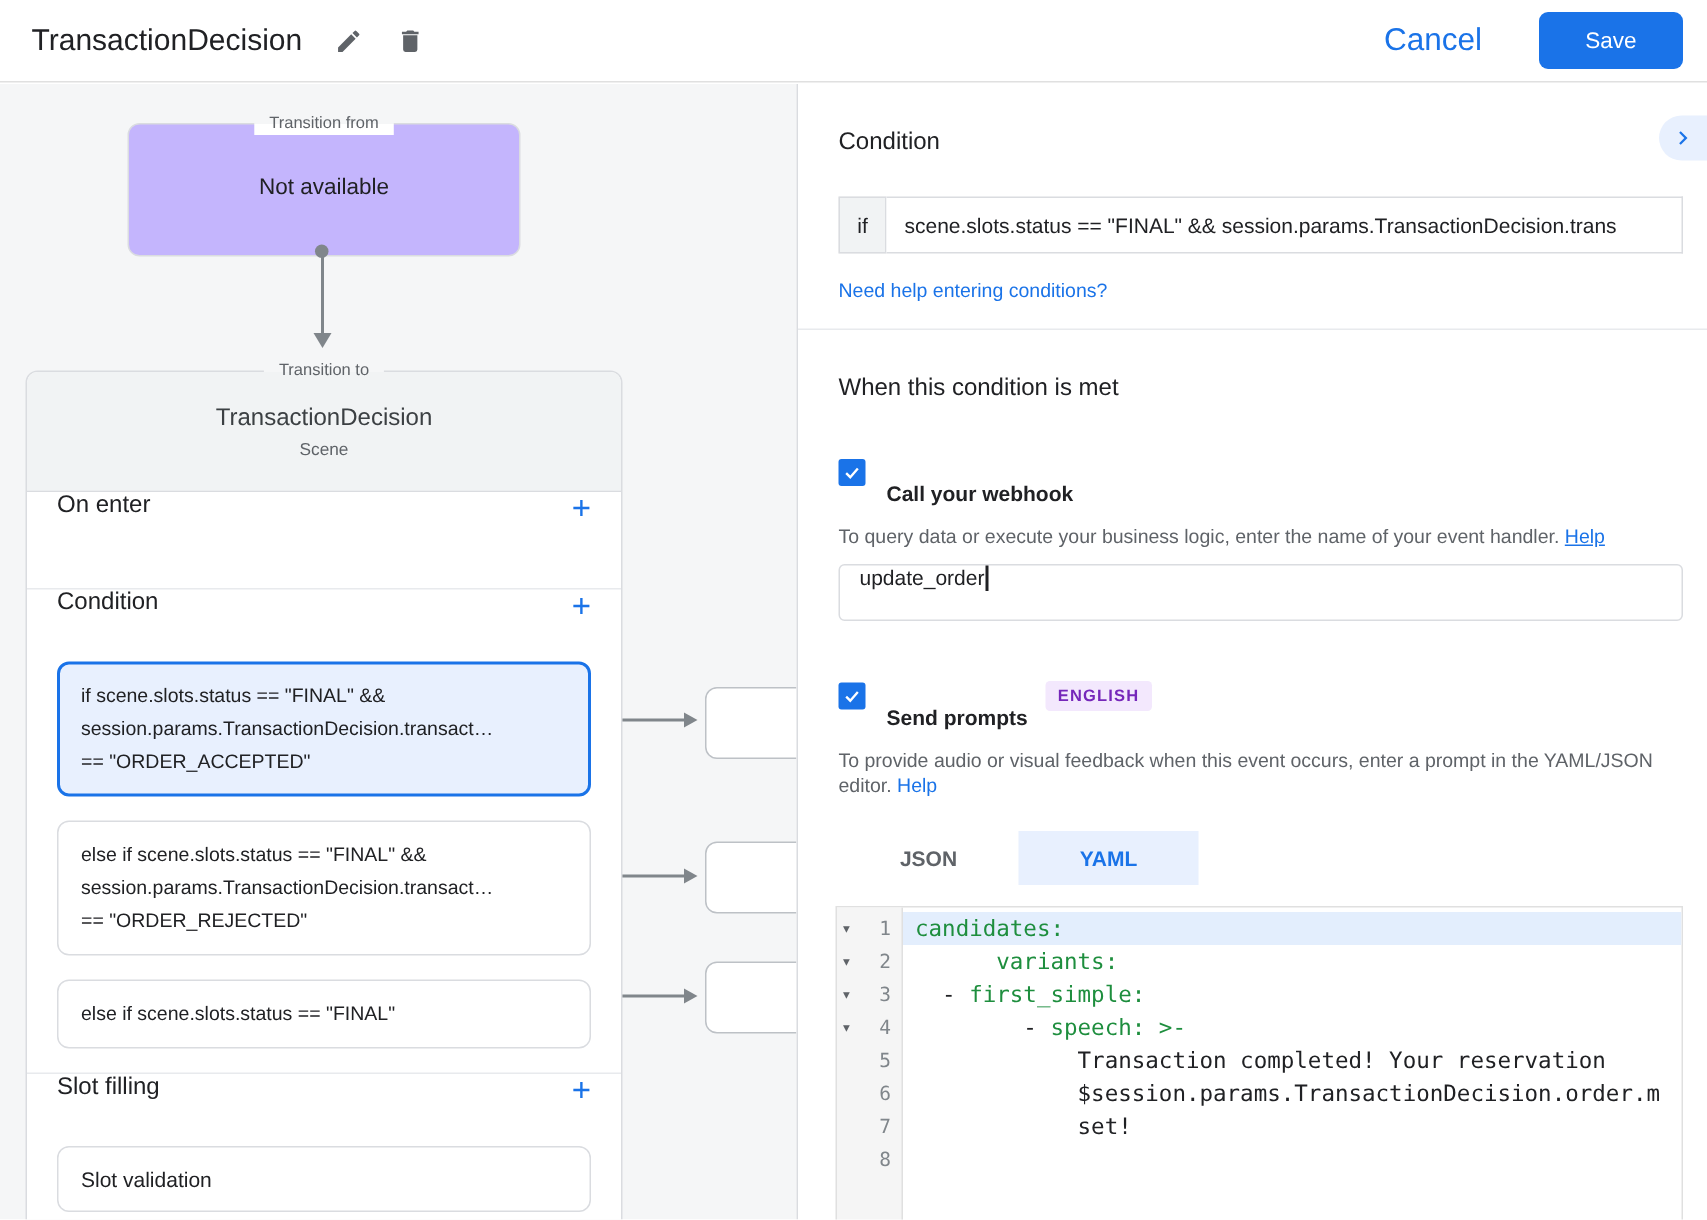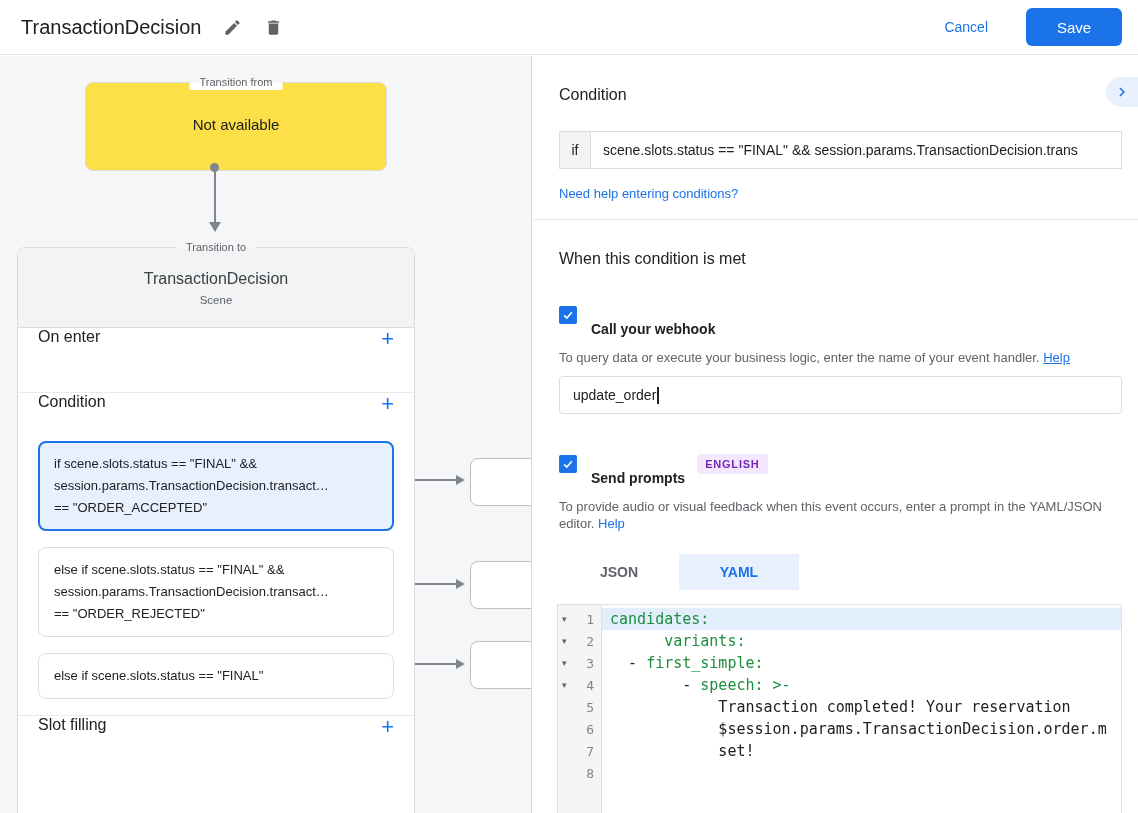--- a/index.html
+++ b/index.html
@@ -5,28 +5,28 @@
   * { margin:0; padding:0; box-sizing:border-box; }
   body { background:#fff; font-family:"Liberation Sans", sans-serif; }
   #app { position:relative; width:1138px; height:813px; background:#fff; overflow:hidden; }
 
   
   .header { position:absolute; top:0; left:0; width:1138px; height:55px; background:#fff;
             border-bottom:1px solid #e0e0e0; display:flex; align-items:center; padding:0 16px 0 21px; }
   .header-title { font-size:20px; color:#202124; }
   .icon-btn { margin-left:22px; color:#5f6368; display:flex; align-items:center; cursor:pointer; }
   .header-spacer { flex:1; }
-  .cancel-btn { color:#1a73e8; font-size:14px; font-weight:500; margin-right:38px; cursor:pointer; background:none; border:none; font-family:inherit; }
+  .cancel-btn { color:#1a73e8; font-size:21px; font-weight:500; margin-right:38px; cursor:pointer; background:none; border:none; font-family:inherit; }
   .save-btn { background:#1a73e8; color:#fff; font-size:15px; font-weight:500; border:none;
               border-radius:6px; width:96px; height:38px; cursor:pointer; font-family:inherit; }
 
   
   .flow { position:absolute; top:56px; left:0; width:531px; height:757px; background:#f5f6f7; overflow:hidden; }
 
-  .tfrom { position:absolute; left:85px; top:26px; width:302px; height:89px; background:#fde047;
+  .tfrom { position:absolute; left:85px; top:26px; width:262px; height:89px; background:#c4b5fd;
            border:1px solid #dadce0; border-radius:8px; }
   .box-legend { position:absolute; top:-8px; left:50%; transform:translateX(-50%); font-size:11px;
                 color:#5f6368; padding:0 10px; line-height:15px; white-space:nowrap; }
   .legend-on-white { background:linear-gradient(#f5f6f7 53%, #ffffff 47%); }
   .legend-on-gray  { background:linear-gradient(#f5f6f7 53%, #f1f3f4 47%); }
   .tfrom-content { display:flex; justify-content:center; margin-top:33px; font-size:15px; color:#202124; }
 
   .dot { position:absolute; width:9px; height:9px; border-radius:50%; background:#80868b; }
   .vline { position:absolute; width:2px; background:#80868b; }
   .arrow-down { position:absolute; width:0; height:0; border-left:6px solid transparent;
@@ -75,21 +75,21 @@
   .when-title { margin-top:30px; font-size:16px; color:#202124; }
   .check-row { display:flex; align-items:center; }
   .mt25 { margin-top:25px; } .mt28 { margin-top:28px; }
   .checkbox { width:18px; height:18px; background:#1a73e8; border-radius:2px; display:flex;
               align-items:center; justify-content:center; cursor:pointer; flex:none; }
   .check-label { margin-left:14px; font-size:14px; font-weight:700; color:#202124;margin-top:28px; }
   .desc { margin-top:12px; font-size:13px; color:#5f6368; line-height:17px; max-width:562px; }
   .link-underline { color:#1a73e8; text-decoration:underline; cursor:pointer; }
   .link-plain { color:#1a73e8; cursor:pointer; }
   .text-input { margin-top:10px; height:38px; border:1px solid #dadce0; border-radius:4px;
-                display:flex; align-items:center; padding:0 13px; font-size:14px; color:#202124; background:#fff; }
+                display:flex; align-items:flex-start; padding:0 13px; font-size:14px; color:#202124; background:#fff; }
   .caret { width:1.5px; height:17px; background:#202124; margin-left:1px; }
   .badge { margin-left:12px; background:#f3e8fd; color:#7627ba; font-size:11px; font-weight:700;
            letter-spacing:0.8px; padding:4px 8px; border-radius:3px; }
   .tabs { margin-top:22px; display:flex; }
   .tab { width:120px; height:36px; display:flex; align-items:center; justify-content:center;
          font-size:14px; font-weight:700; cursor:pointer; }
   .tab.active { color:#1a73e8; background:#e8f0fe; }
   .tab.inactive { color:#5f6368; }
 
   
@@ -185,20 +185,23 @@
         </div>
       </div>
 
       <div class="card-divider"></div>
 
       <div class="section-row row-slot">
         <span>Slot filling</span>
         <span class="plus">+</span>
       </div>
 
+      <div class="slot-box">
+        <span>Slot validation</span>
+      </div>
     </div>
   </div>
 
   <div class="panel">
 
     <div class="panel-title-row">
       <div class="panel-title">Condition</div>
       <button class="expand-btn">
         <svg width="18" height="18" viewBox="0 0 24 24" fill="currentColor">
             <path d="M10 6 8.59 7.41 13.17 12l-4.58 4.59L10 18l6-6z"></path>

